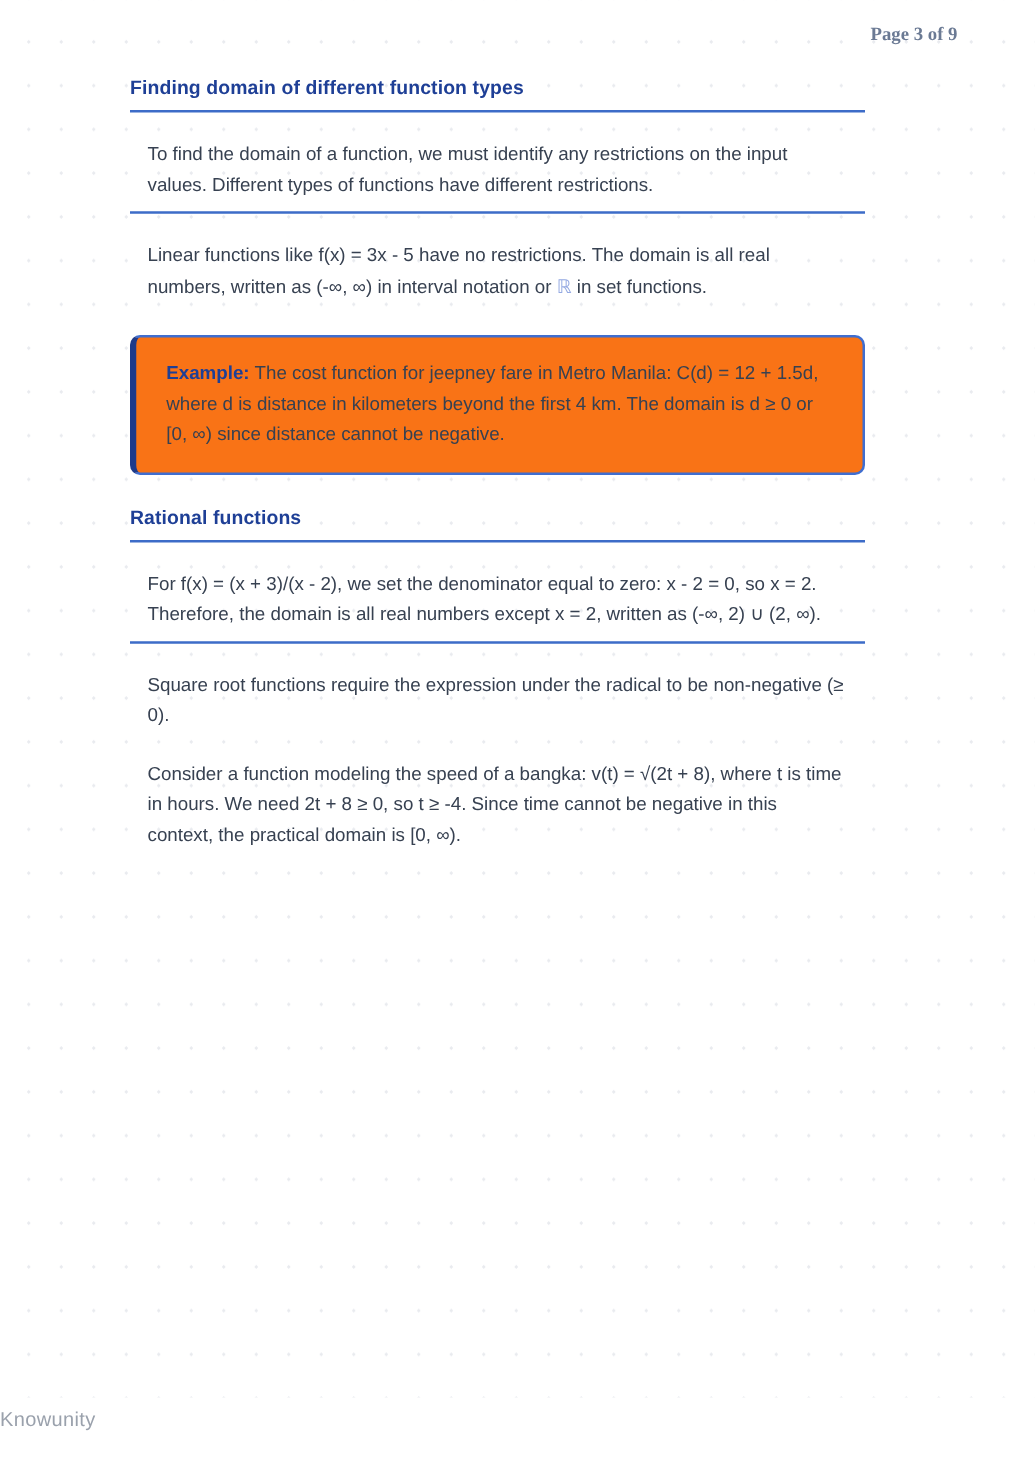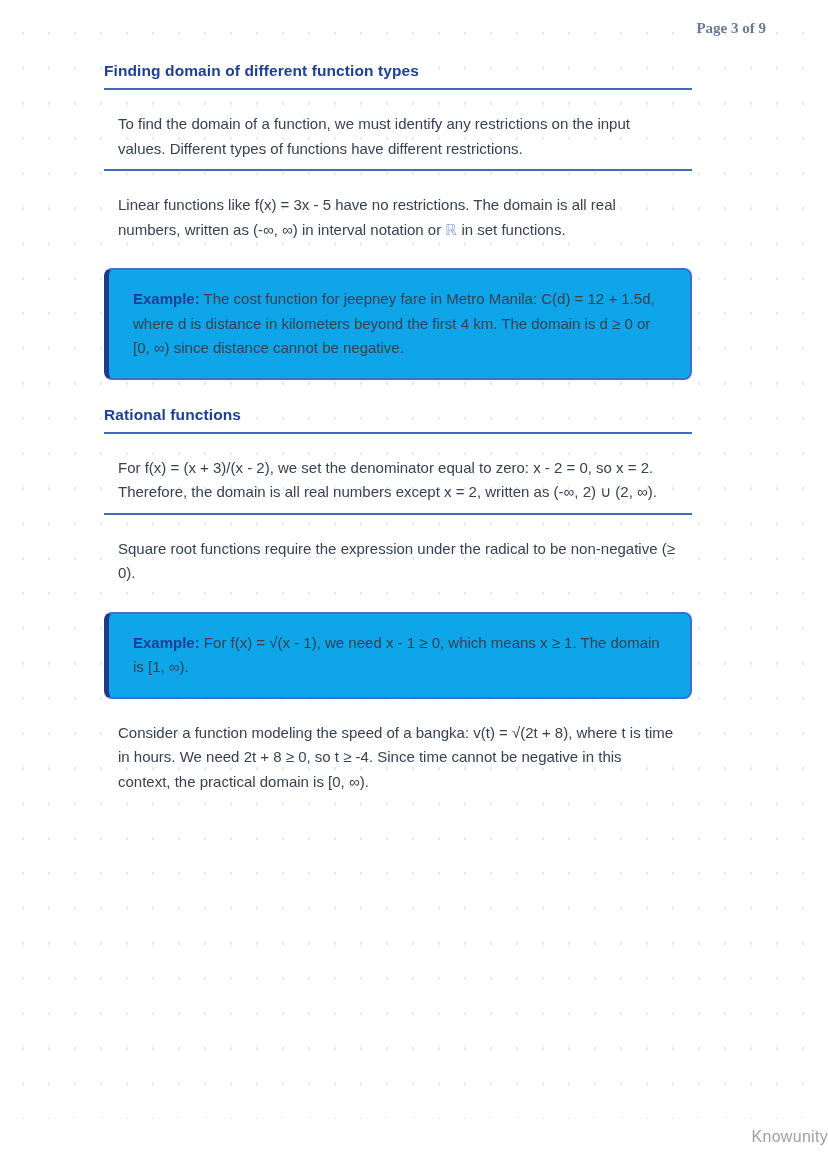--- a/index.html
+++ b/index.html
@@ -61,33 +61,33 @@
   .r-symbol {
     color: #94a9e2;
     font-weight: 400;
   }
   .example-box {
     margin: 26px 0 0;
     border: 2px solid #3f6ed0;
     border-left: 5px solid #1e3a8a;
     border-radius: 8px;
     padding: 17px 26px 17px 24px;
-    background: #0ea5e9;
+    background: #f97316;
   }
   .example-box .para { margin: 0; }
   .example-label {
     font-weight: 700;
     color: #1e3f96;
   }
   .footer-brand {
     position: absolute;
     top: 1128px;
     left: 0;
     width: 828px;
-    text-align: right;
+    text-align: left;
     font-size: 16px;
     color: #9aa1ac;
     letter-spacing: 0.3px;
   }
 </style>
 </head>
 <body>
 
 <div class="dot-layer"></div>
 
@@ -111,21 +111,18 @@
   <h2 class="section-heading">Rational functions</h2>
   <hr class="rule">
 
 
   <p class="para">For f(x) = (x + 3)/(x - 2), we set the denominator equal to zero: x - 2 = 0, so x = 2. Therefore, the domain is all real numbers except x = 2, written as (-∞, 2) ∪ (2, ∞).</p>
 
   <hr class="rule">
 
   <p class="para">Square root functions require the expression under the radical to be non-negative (≥ 0).</p>
 
-  <div class="example-box">
-    <p class="para"><span class="example-label">Example:</span><span> For f(x) = √(x - 1), we need x - 1 ≥ 0, which means x ≥ 1. The domain is [1, ∞).</span></p>
-  </div>
 
   <p class="para">Consider a function modeling the speed of a bangka: v(t) = √(2t + 8), where t is time in hours. We need 2t + 8 ≥ 0, so t ≥ -4. Since time cannot be negative in this context, the practical domain is [0, ∞).</p>
 
 </div>
 
 <div class="footer-brand">Knowunity</div>
 
 </body></html>

